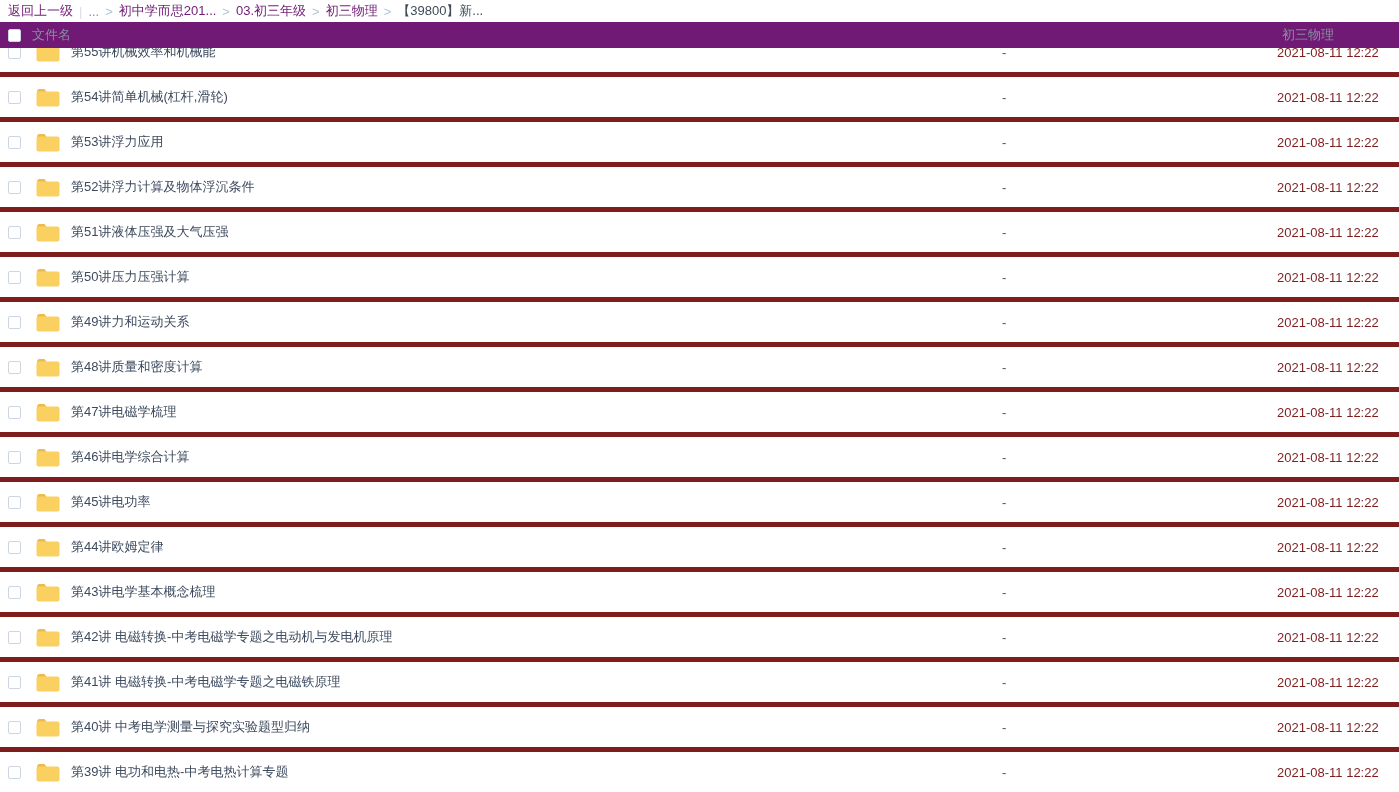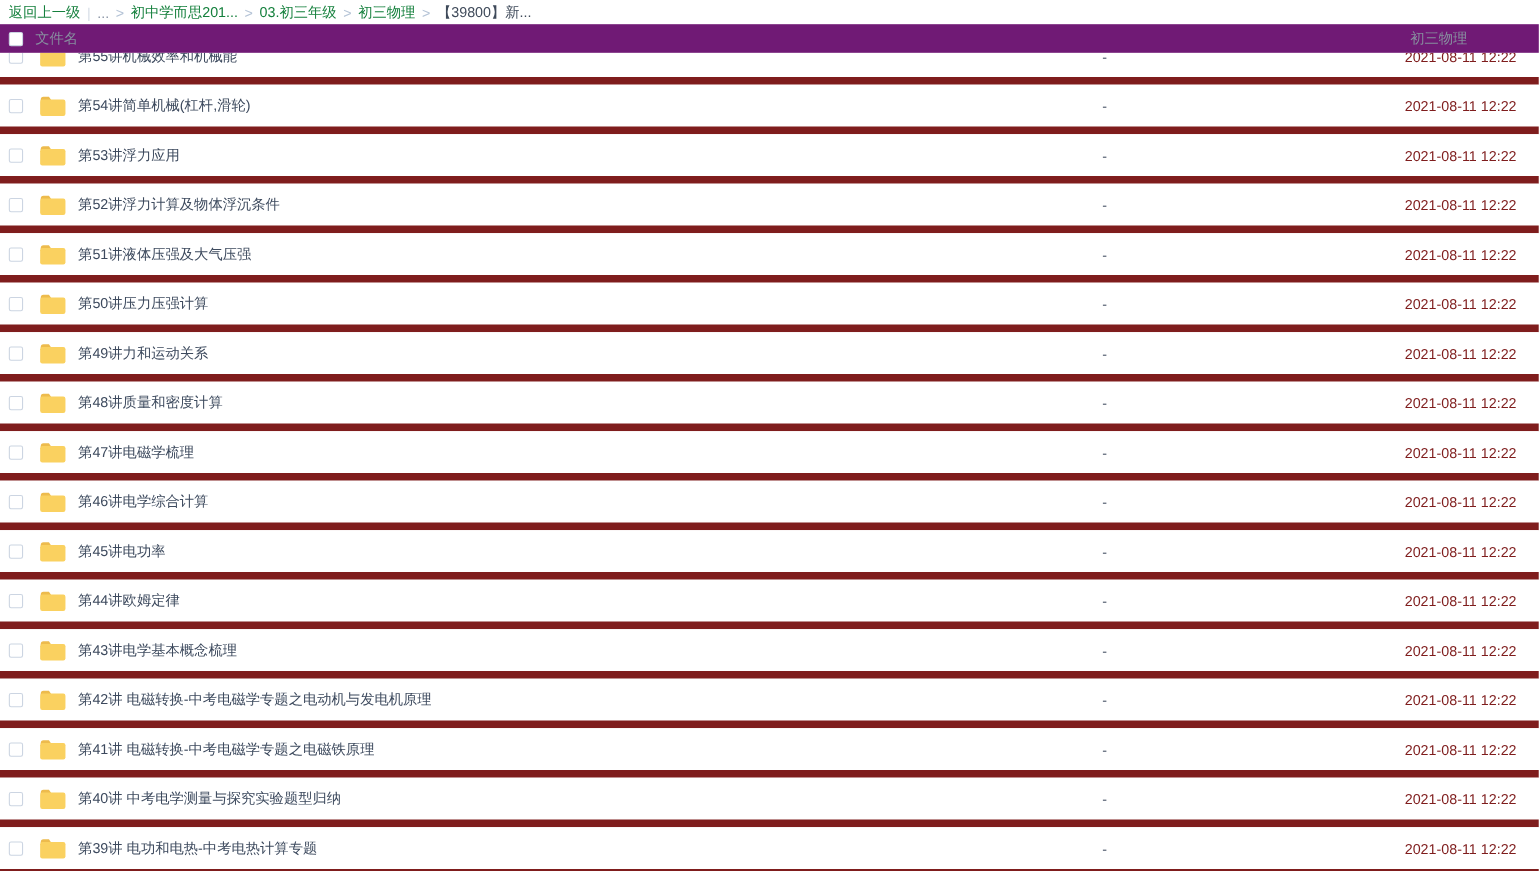--- a/index.html
+++ b/index.html
@@ -9,21 +9,21 @@
     background: #ffffff;
     font-family: "Liberation Sans", sans-serif;
   }
 
   
   .breadcrumb {
     height: 22px; display: flex; align-items: center;
     padding-left: 8px; font-size: 13px; white-space: nowrap;
   }
   .breadcrumb > span { margin-right: 6px; }
-  .bc-link { color: #15803d; cursor: pointer; }
+  .bc-link { color: #701a75; cursor: pointer; }
   .bc-pipe { color: #d6dde6; }
   .bc-ellipsis { color: #8a94a6; }
   .bc-sep { color: #b4c3d6; }
   .bc-current { color: #3f4a5a; }
 
   
   .header-row {
     height: 26px; display: flex; align-items: center;
     font-size: 13px; color: #878f9f;
     background: #701a75; position: relative; z-index: 2;
@@ -35,21 +35,21 @@
   }
   .header-row .checkbox { margin-left: 8px; }
   .h-name { flex: 1; margin-left: 11px; cursor: pointer; }
   .h-size { width: 275px; flex: 0 0 275px; padding-left: 11px; cursor: pointer; }
   .h-date { width: 122px; flex: 0 0 122px; padding-left: 5px; cursor: pointer; }
 
   
   .file-list { position: relative; z-index: 1; overflow: hidden; height: 744px; }
   .row {
     height: 45px; display: flex; align-items: center;
-    border-bottom: 7px solid #7f1d1d;
+    border-bottom: 5px solid #7f1d1d;
     background: #fff;
   }
   .row:first-child { margin-top: -16px; } 
   .row .checkbox { margin-left: 8px; }
   .row .icon { margin-left: 15px; width: 24px; height: 19px; flex: 0 0 24px; }
   .row .name {
     margin-left: 11px; flex: 1; font-size: 13px; color: #3d4a5e;
     white-space: nowrap; overflow: hidden; cursor: pointer;
   }
   .row .size { width: 275px; flex: 0 0 275px; font-size: 13px; color: #4a5568; }

